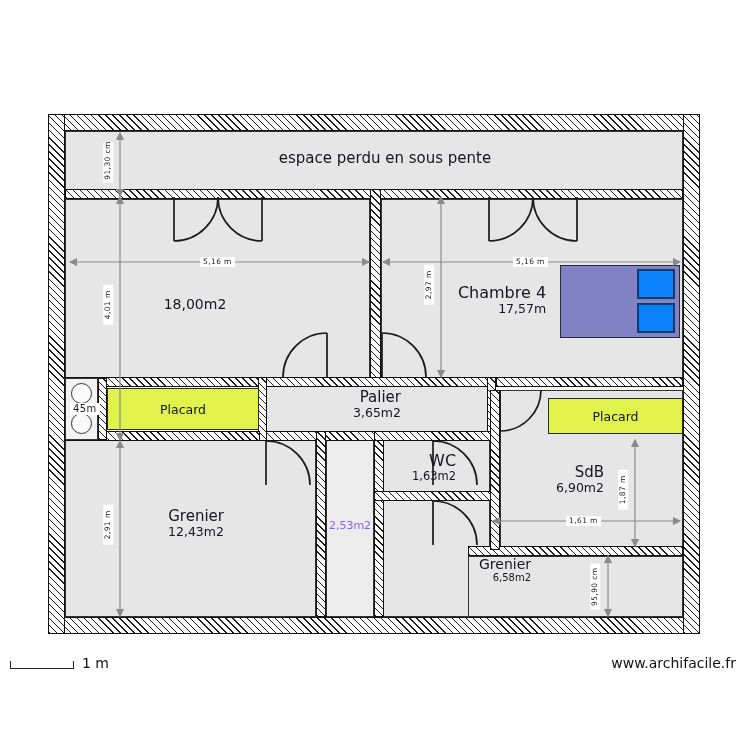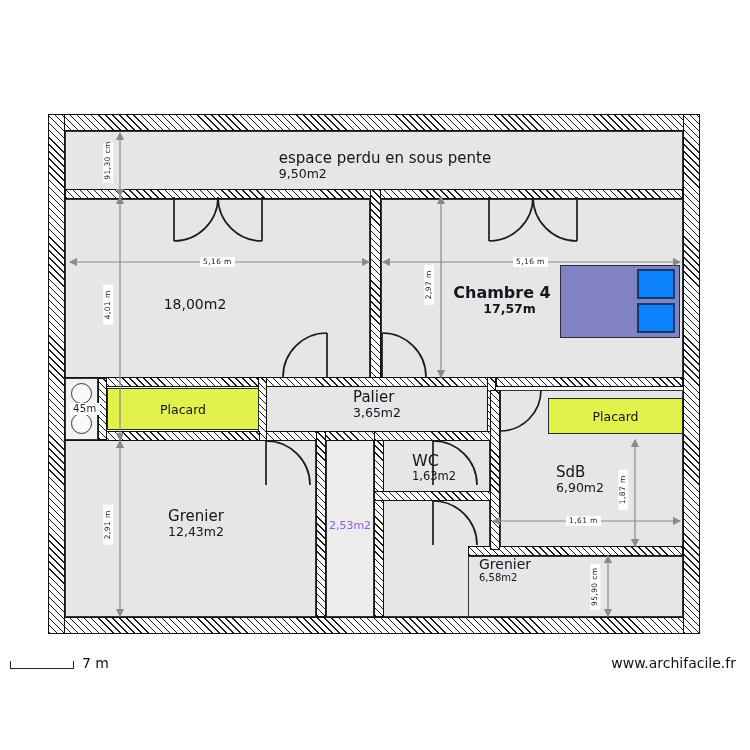--- a/index.html
+++ b/index.html
@@ -27,21 +27,21 @@
     position:absolute;
     box-sizing:border-box;
     background:#e6e6e6;
     border:1px solid #333;
   }
   .room.lite{background:#ececec;}
 
   
   .rlabel{
     position:absolute;
-    text-align:left;
+    text-align:right;
     line-height:1.15;
     pointer-events:none;
     white-space:nowrap;
   }
   .rlabel .nm{display:block;font-size:15px;color:#15151f;}
   .rlabel .ar{display:block;font-size:12.5px;color:#15151f;}
   .rlabel.small .nm{font-size:16px;}
   .rlabel.small .ar{font-size:11.5px;}
   .rlabel.onlyarea{font-size:11px;color:#8b5cf6;}
 
@@ -250,28 +250,27 @@
   <div class="dimtxt" style="left:566px;top:516px;">1,61 m</div>
 
   <div class="dimtxt vert" style="left:620px;top:490px;width:34px;margin-left:-17px;margin-top:-5px;text-align:center;">1,87 m</div>
 
   <div class="dimtxt vert" style="left:592px;top:587px;width:40px;margin-left:-20px;margin-top:-5px;text-align:center;">95,90 cm</div>
 
   <div class="dimtxt" style="left:70px;top:403px;font-size:10px;">45m</div>
 
   <div class="rlabel" style="left:385px;top:150px;transform:translateX(-50%);">
     <span class="nm">espace perdu en sous pente</span>
-    <span class="ar">9,50m2</span>
   </div>
 
   <div class="rlabel" style="left:195px;top:296px;transform:translateX(-50%);">
     <span class="ar" style="font-size:14px;">18,00m2</span>
   </div>
 
-  <div class="rlabel" style="left:502px;top:284px;transform:translateX(-50%);font-weight:bold;">
+  <div class="rlabel" style="left:502px;top:284px;transform:translateX(-50%);">
     <span class="nm" style="font-size:16px;">Chambre 4</span>
     <span class="ar" style="margin-left:30px;">17,57m</span>
   </div>
 
   <div class="rlabel" style="left:377px;top:389px;transform:translateX(-50%);">
     <span class="nm">Palier</span>
     <span class="ar">3,65m2</span>
   </div>
 
   <div class="rlabel" style="left:196px;top:508px;transform:translateX(-50%);">
@@ -293,18 +292,18 @@
     <span class="ar">6,90m2</span>
   </div>
 
   <div class="rlabel small" style="left:505px;top:556px;transform:translateX(-50%);">
     <span class="nm" style="font-size:14px;">Grenier</span>
     <span class="ar" style="font-size:10px;">6,58m2</span>
   </div>
 
   <div id="scalebar">
     <div class="bar"></div>
-    <div class="lab">7 m</div>
+    <div class="lab">1 m</div>
   </div>
 
   <div id="watermark">www.archifacile.fr</div>
 
 </div>
 
 </body></html>

